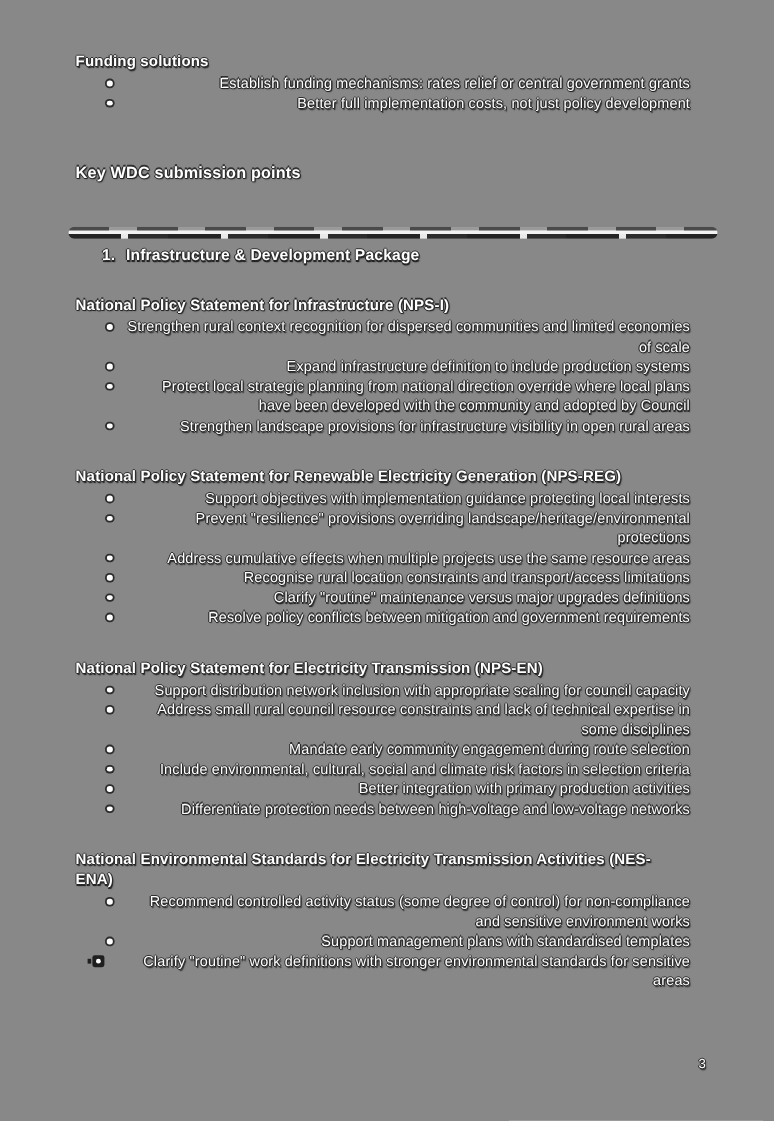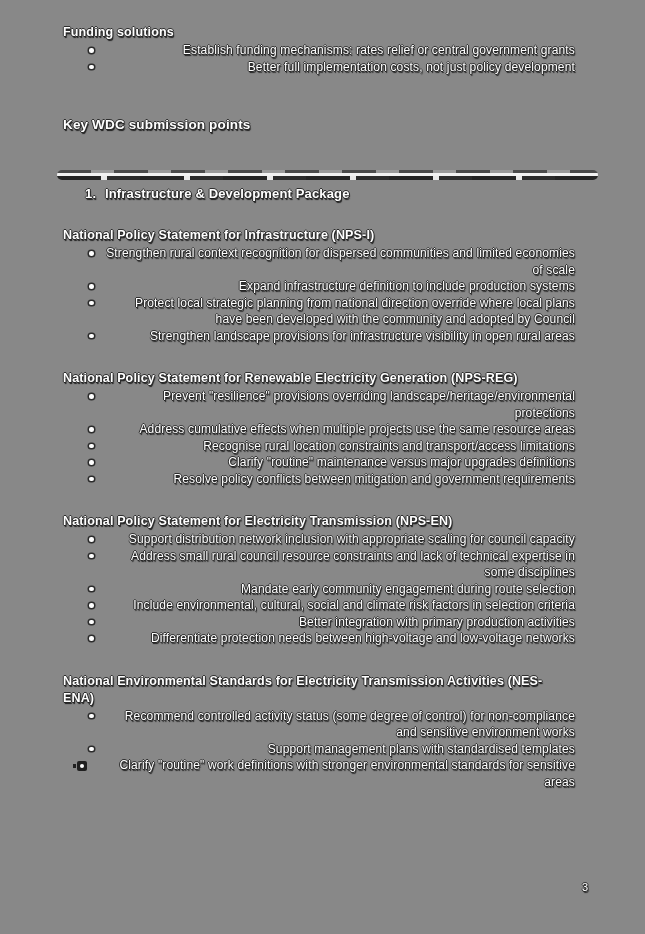--- a/index.html
+++ b/index.html
@@ -7,21 +7,21 @@
     position: relative;
     width: 645px;
     height: 934px;
     background: #888888;
     font-family: "Liberation Sans", sans-serif;
     overflow: hidden;
     color: #ffffff;
   }
   .content {
     box-sizing: border-box;
-    padding: 24px 40px 0 63px;
+    padding: 43px 40px 0 63px;
     width: 624px;
   }
   
   .outlined {
     color: #ffffff;
     text-shadow:
       -1px 0 0 #2e2e2e,
        1px 0 0 #2e2e2e,
        0 -1px 0 #2e2e2e,
        0 1px 0 #252525,
@@ -176,20 +176,24 @@
           <span class="outlined">Strengthen landscape provisions for infrastructure visibility in open rural areas</span>
         </li>
       </ul>
     </section>
 
     <section class="section">
       <h3 class="section-heading outlined">National Policy Statement for Renewable Electricity Generation (NPS-REG)</h3>
       <ul class="bullets">
         <li>
           <span class="marker-dot"></span>
+          <span class="outlined">Support objectives with implementation guidance protecting local interests</span>
+        </li>
+        <li>
+          <span class="marker-dot"></span>
           <span class="outlined">Prevent "resilience" provisions overriding landscape/heritage/environmental protections</span>
         </li>
         <li>
           <span class="marker-dot"></span>
           <span class="outlined">Address cumulative effects when multiple projects use the same resource areas</span>
         </li>
         <li>
           <span class="marker-dot"></span>
           <span class="outlined">Recognise rural location constraints and transport/access limitations</span>
         </li>

